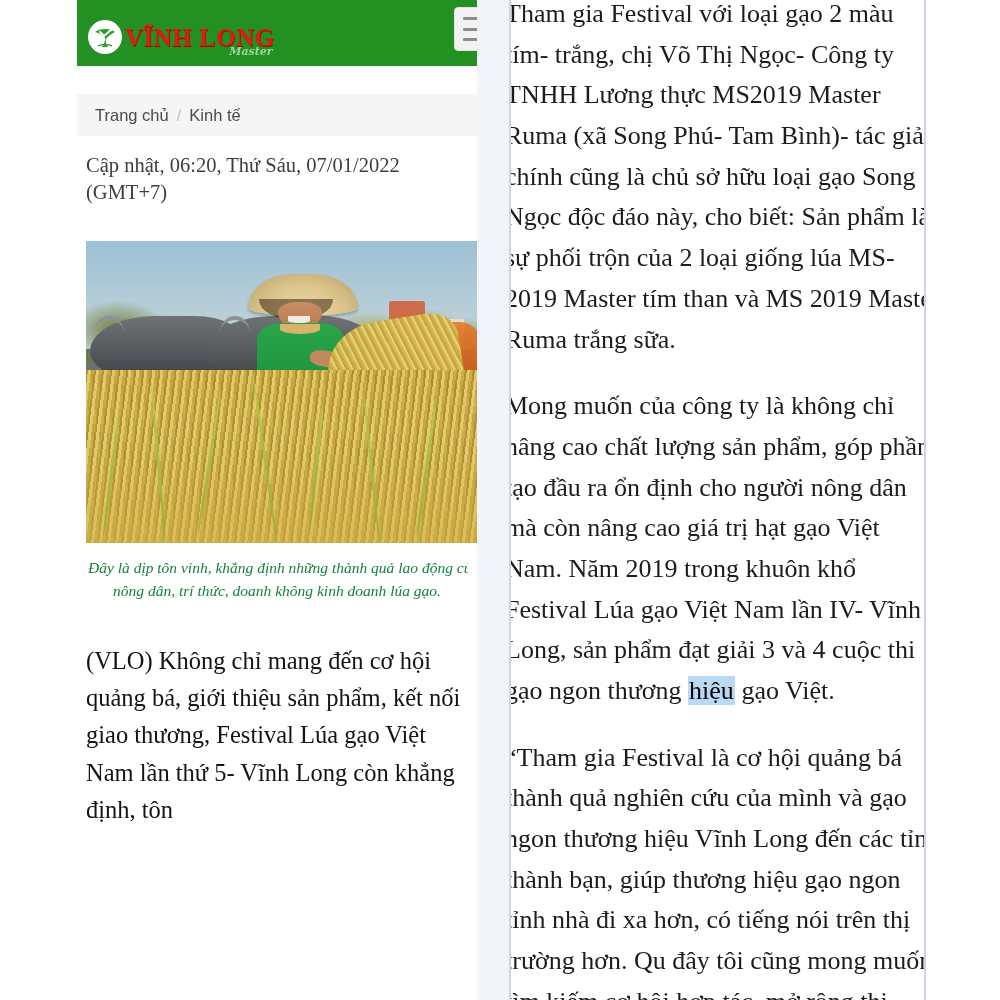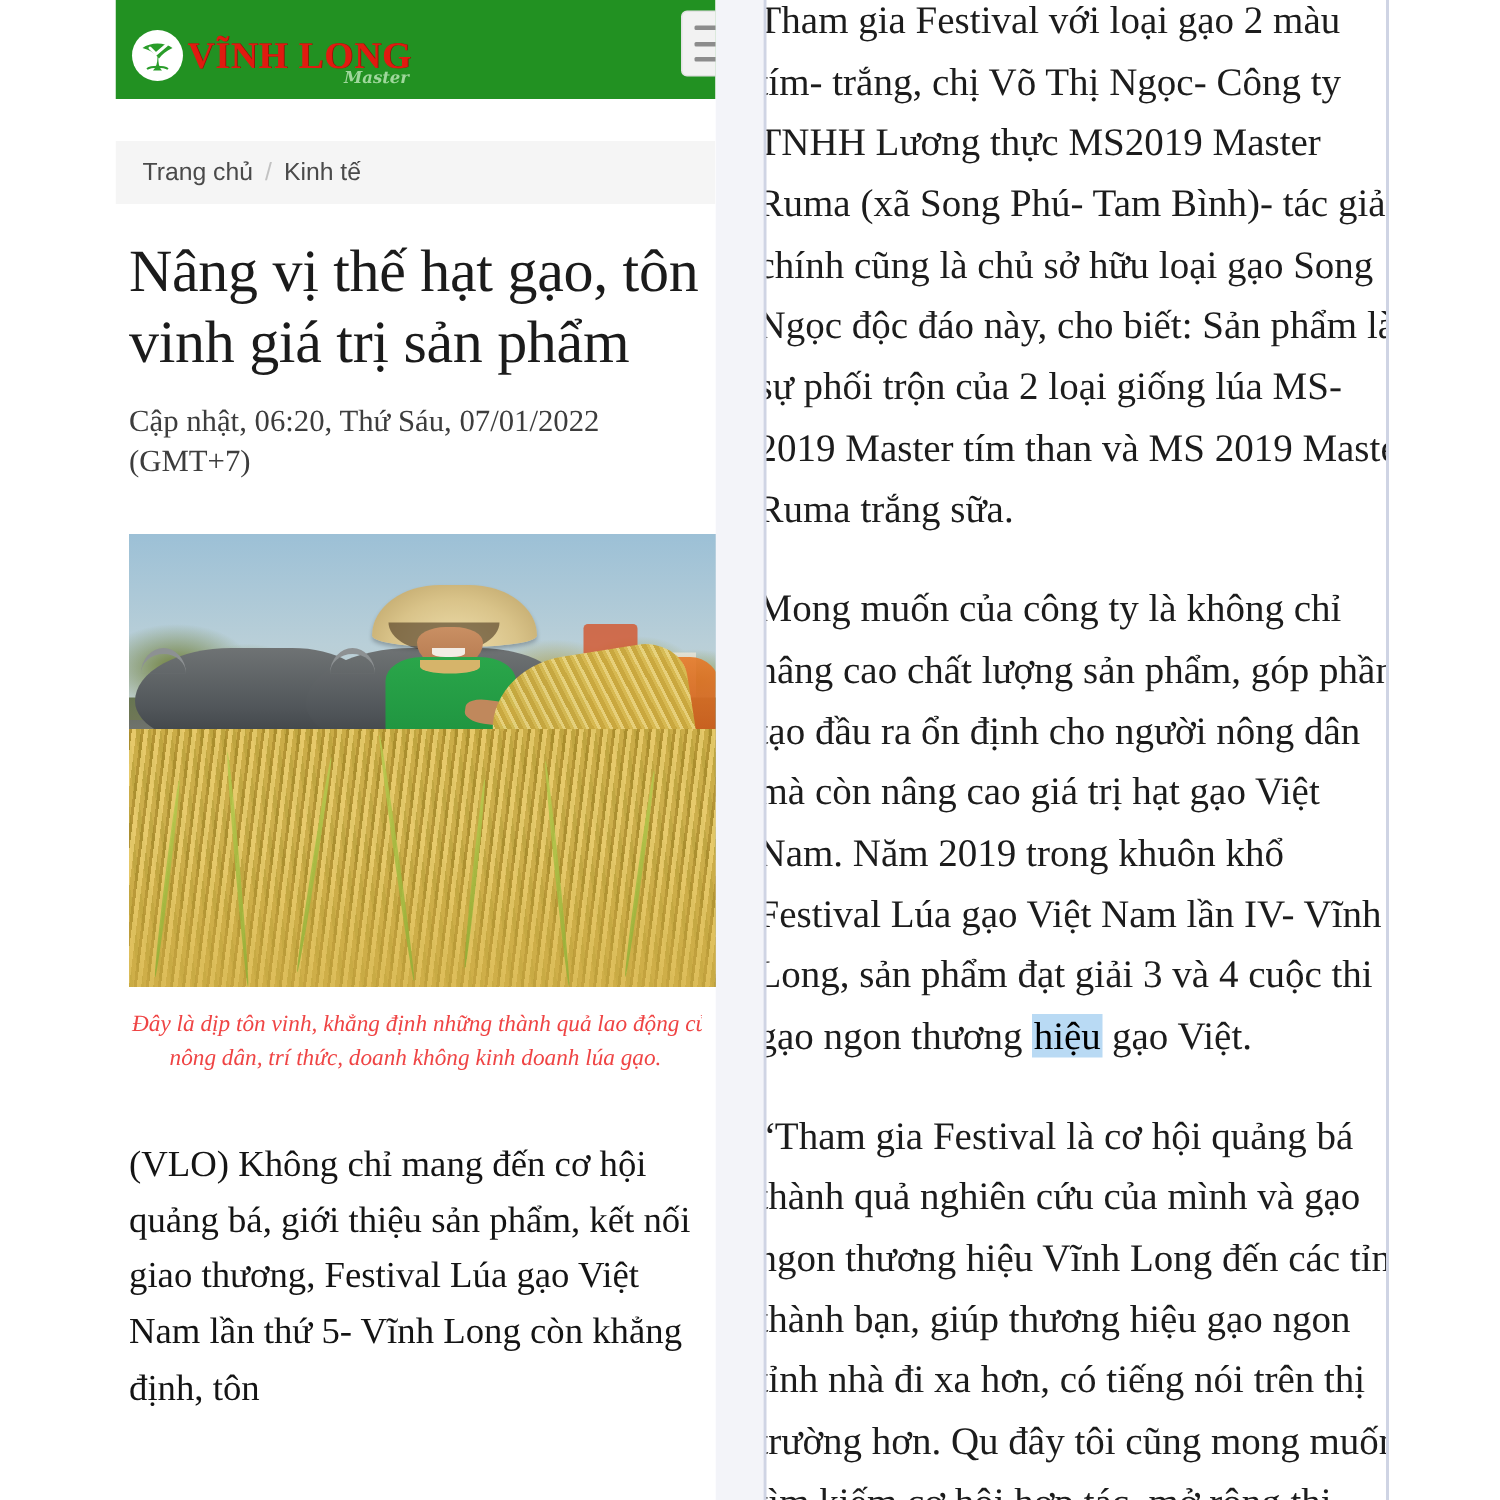--- a/index.html
+++ b/index.html
@@ -265,21 +265,21 @@
     border-radius: 50%;
     opacity: .85;
   }
   .caption {
     margin: 13px 0 0 0;
     padding: 0 2px;
     font-family: "Liberation Serif", serif;
     font-style: italic;
     font-size: 15.5px;
     line-height: 1.5;
-    color: #ef4444;
+    color: #15803d;
     text-align: center;
     white-space: nowrap;
     overflow: hidden;
   }
   .caption .cap-line { display: block; }
 
   .lead {
     margin: 40px 0 0 0;
     padding: 0 4px;
     font-family: "Liberation Serif", serif;
@@ -366,21 +366,20 @@
       </div>
     </div>
 
     <div class="breadcrumb">
       <span class="crumb">Trang chủ</span>
       <span class="sep">/</span>
       <span class="crumb">Kinh tế</span>
     </div>
 
     <div class="article">
-      <h1 class="article-title">Nâng vị thế hạt gạo, tôn vinh giá trị sản phẩm</h1>
       <div class="article-meta">Cập nhật, 06:20, Thứ Sáu, 07/01/2022 (GMT+7)</div>
 
       <div class="figure">
         <div class="photo">
           <div class="ph-sky"></div>
           <div class="ph-treeline"></div>
           <div class="ph-bldg"></div>
           <div class="ph-ground"></div>
           <div class="ph-road"></div>
           <div class="ph-buffalo-a"></div>

